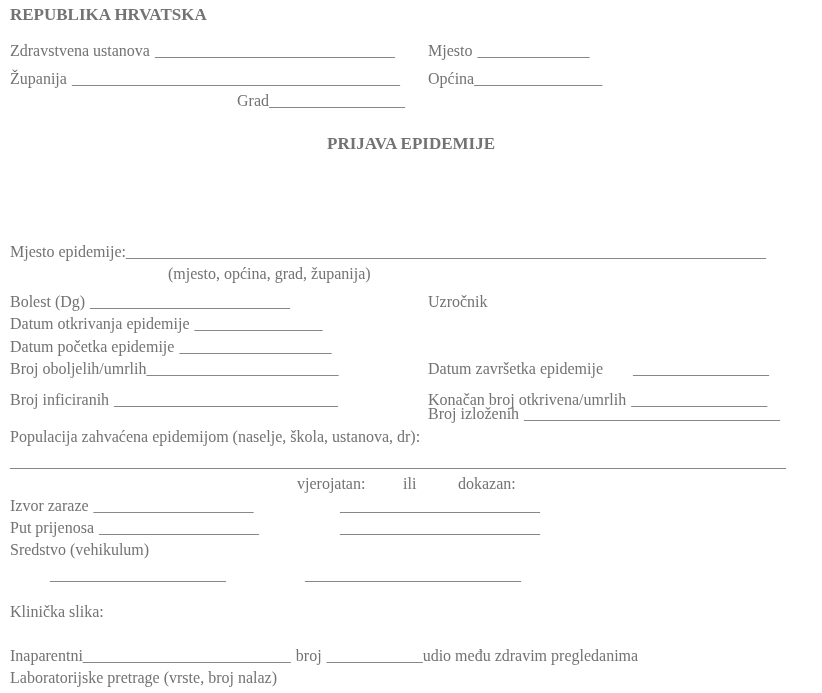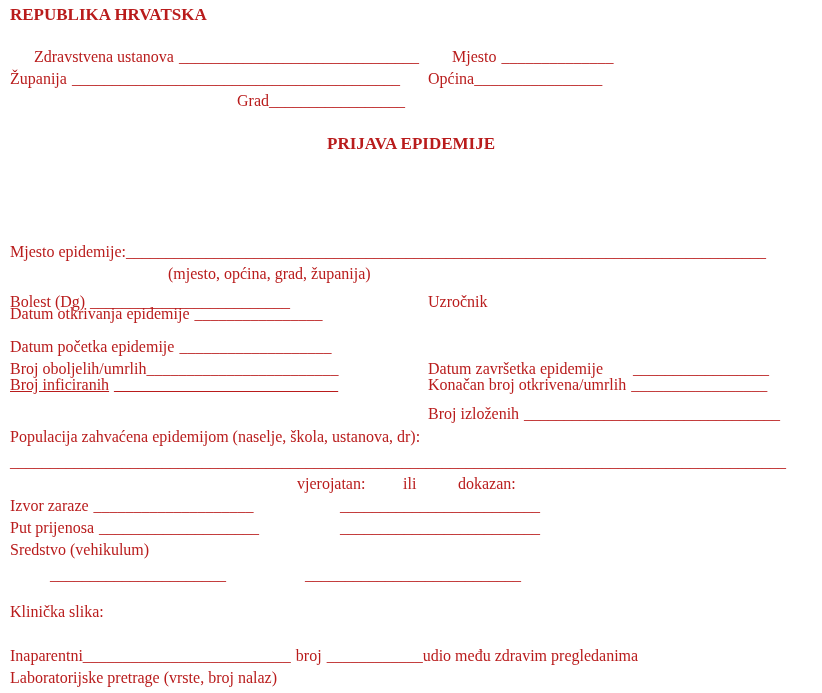--- a/index.html
+++ b/index.html
@@ -1,21 +1,21 @@
 <!DOCTYPE html>
 <html><head>
 <meta charset="utf-8">
 <style>
   html, body { margin: 0; padding: 0; background: #ffffff; }
   .page {
     position: relative;
     width: 822px;
     height: 693px;
     background: #ffffff;
-    color: #b91c1c;
+    color: #737373;
     font-family: "Liberation Serif", "DejaVu Serif", serif;
     font-size: 16px;
     line-height: 20px;
     overflow: hidden;
   }
   .row { position: absolute; left: 10px; right: 10px; white-space: nowrap; }
   .bold { font-weight: bold; }
   .big  { font-size: 17px; }
   .center { text-align: center; }
   .wrap { white-space: normal; line-height: 22px; }
@@ -25,41 +25,41 @@
   .sp-lg { margin-left: 30px; }
   .blank { letter-spacing: 0; }
 </style>
 </head>
 <body>
 
 <div class="page">
 
   <div class="row bold big" style="top:5px;">REPUBLIKA HRVATSKA</div>
 
-  <div class="row" style="top:47px;margin-left:24px;"><span>Zdravstvena ustanova</span><span class="blank sp">______________________________</span><span class="abs colR"><span>Mjesto</span><span class="blank sp">______________</span></span></div>
+  <div class="row" style="top:41px;"><span>Zdravstvena ustanova</span><span class="blank sp">______________________________</span><span class="abs colR"><span>Mjesto</span><span class="blank sp">______________</span></span></div>
 
   <div class="row" style="top:69px;"><span>Županija</span><span class="blank sp">_________________________________________</span><span class="abs colR"><span>Općina</span><span class="blank">________________</span></span></div>
 
   <div class="row" style="top:91px; left:237px;"><span>Grad</span><span class="blank">_________________</span></div>
 
   <div class="row bold big center" style="top:134px;text-align:center;">PRIJAVA EPIDEMIJE</div>
 
 
   <div class="row" style="top:242px;"><span>Mjesto epidemije:</span><span class="blank">________________________________________________________________________________</span></div>
   <div class="row" style="top:264px; left:168px;">(mjesto, općina, grad, županija)</div>
 
   <div class="row" style="top:292px;"><span>Bolest (Dg)</span><span class="blank sp">_________________________</span><span class="abs colR">Uzročnik</span></div>
 
-  <div class="row" style="top:304px;"><span>Datum otkrivanja epidemije</span><span class="blank sp">________________</span></div>
+  <div class="row" style="top:314px;"><span>Datum otkrivanja epidemije</span><span class="blank sp">________________</span></div>
 
   <div class="row" style="top:337px;"><span>Datum početka epidemije</span><span class="blank sp">___________________</span></div>
 
   <div class="row" style="top:359px;"><span>Broj oboljelih/umrlih</span><span class="blank">________________________</span><span class="abs colR"><span>Datum završetka epidemije</span><span class="blank sp-lg">_________________</span></span></div>
 
-  <div class="row" style="top:375px;text-decoration:underline;"><span>Broj inficiranih</span><span class="blank sp">____________________________</span><span class="abs colR"><span>Konačan broj otkrivena/umrlih</span><span class="blank sp">_________________</span></span></div>
+  <div class="row" style="top:390px;"><span>Broj inficiranih</span><span class="blank sp">____________________________</span><span class="abs colR"><span>Konačan broj otkrivena/umrlih</span><span class="blank sp">_________________</span></span></div>
 
   <div class="row" style="top:404px;">
       <span class="abs colR"><span>Broj izloženih</span><span class="blank sp">________________________________</span></span>
     </div>
 
   <div class="row" style="top:427px;">Populacija zahvaćena epidemijom (naselje, škola, ustanova, dr):</div>
   <div class="row blank" style="top:452px;">_________________________________________________________________________________________________</div>
 
   <div class="row" style="top:474px;">
       <span class="abs" style="left:287px;">vjerojatan:</span>

